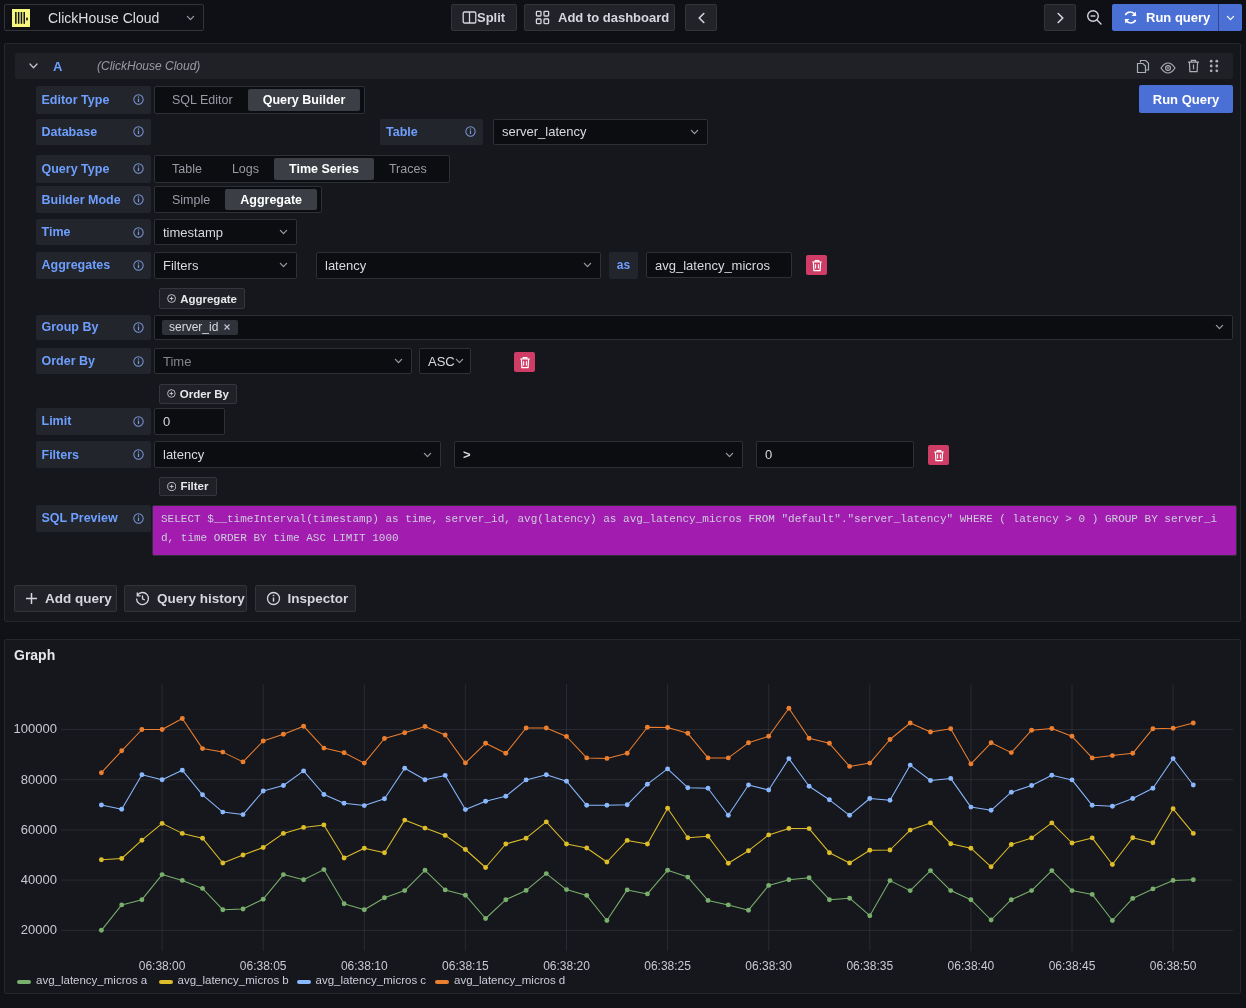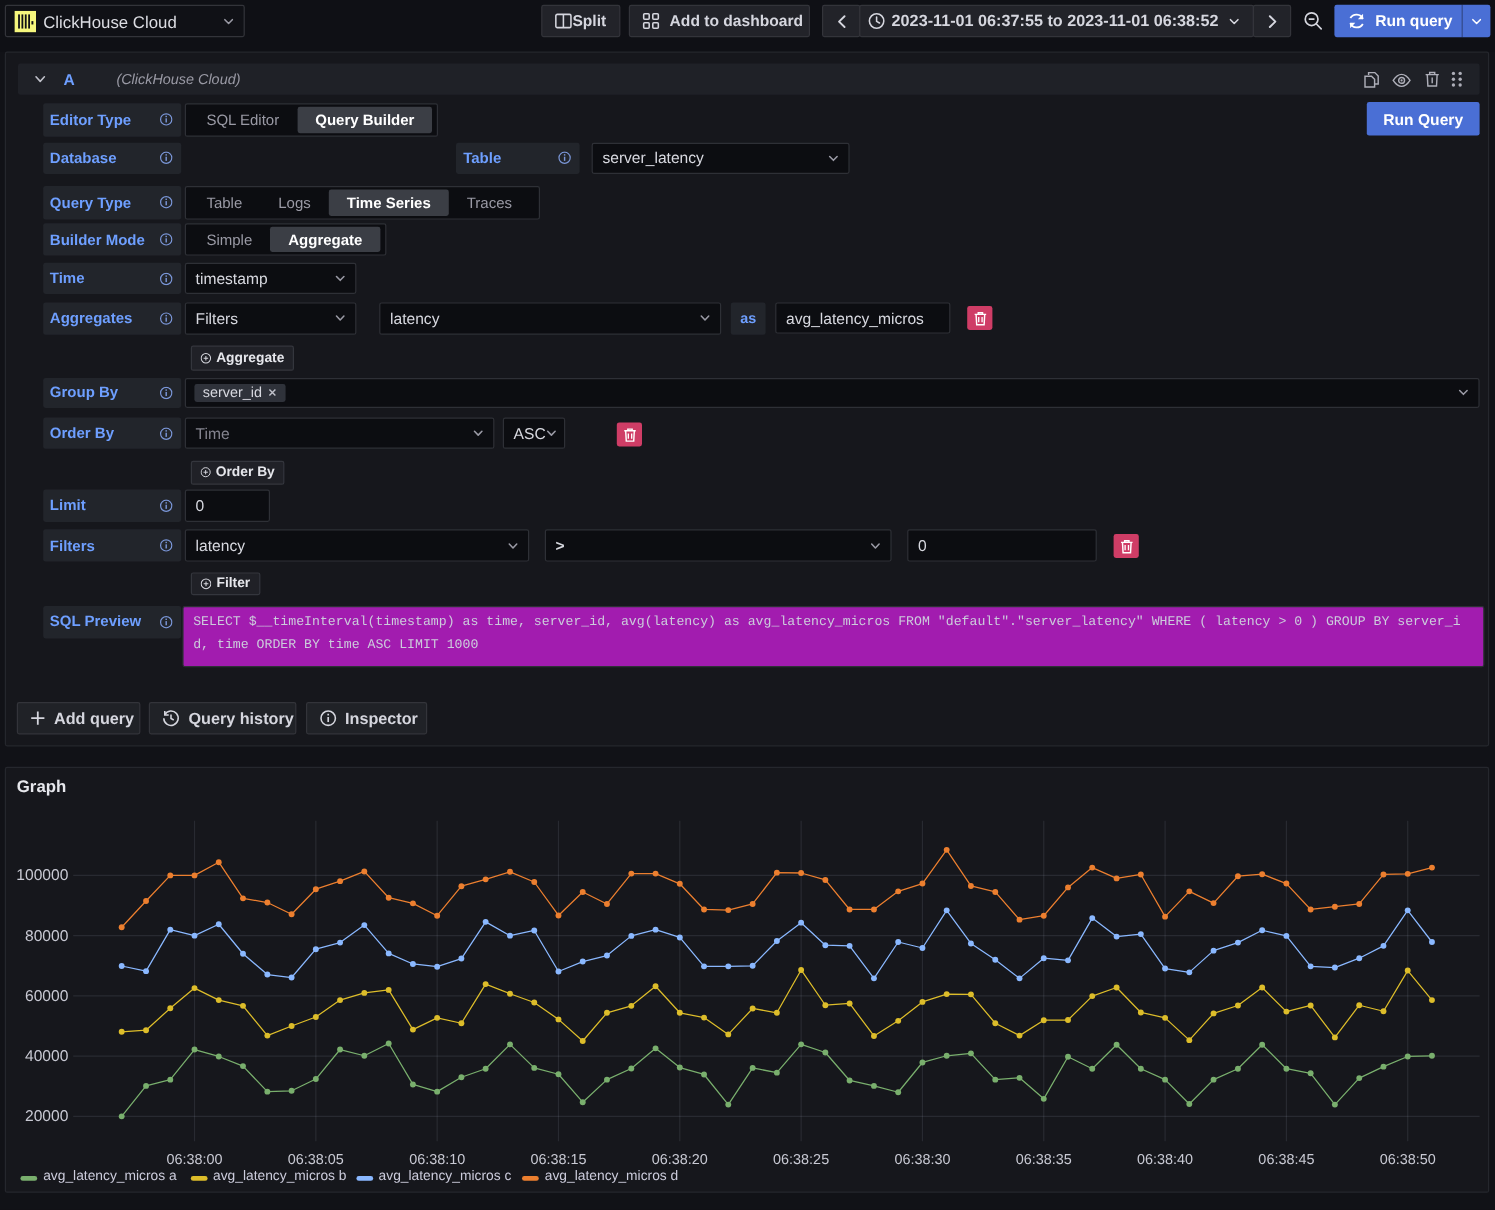--- a/index.html
+++ b/index.html
@@ -25,21 +25,21 @@
           <rect width="18" height="18" fill="#f6f77d"></rect>
           <g fill="#101116">
             <rect x="3.1" y="3" width="1.5" height="11.8"></rect>
             <rect x="5.9" y="3" width="1.5" height="11.8"></rect>
             <rect x="8.7" y="3" width="1.5" height="11.8"></rect>
             <rect x="11.5" y="3" width="1.5" height="11.8"></rect>
             <rect x="14.2" y="8.6" width="1.6" height="2.8"></rect>
           </g>
         </svg>
       </span>
-  <span style="margin-left:6px;color:#dcdde3;font-weight:400">ClickHouse Cloud</span>
+  <span style="margin-left:18px;color:#dcdde3;font-weight:400">ClickHouse Cloud</span>
   <span style="position:absolute;right:8px;display:flex">
         <svg width="9" height="8" viewBox="0 0 9 8">
           <path d="M1.4 2.4 L4.5 5.6 L7.6 2.4" fill="none" stroke="#9a9aa5" stroke-width="1.3" stroke-linecap="round" stroke-linejoin="round"></path>
         </svg>
       </span>
 </div>
 <div class="tbtn" style="left:451px;width:66px">
   <span style="margin-left:10px;display:flex">
         <svg width="15" height="15" viewBox="0 0 15 15">
           <rect x="1.2" y="2" width="12.6" height="11" rx="1.2" fill="none" stroke="#d5d6de" stroke-width="1.3"></rect>
@@ -59,34 +59,20 @@
           </g>
         </svg>
       </span>
   <span style="margin-left:8px">Add to dashboard</span>
 </div>
 <div class="tbtn" style="left:685px;width:32px;justify-content:center">
       <svg width="9" height="12" viewBox="0 0 9 12">
         <path d="M6.8 1.5 L2.2 6 L6.8 10.5" fill="none" stroke="#d5d6de" stroke-width="1.6" stroke-linecap="round" stroke-linejoin="round"></path>
       </svg>
     </div>
-<div class="tbtn" style="left:716px;width:329px;font-weight:700">
-  <span style="margin-left:6px;display:flex">
-        <svg width="15" height="15" viewBox="0 0 15 15">
-          <circle cx="7.5" cy="7.5" r="6" fill="none" stroke="#d5d6de" stroke-width="1.3"></circle>
-          <path d="M7.5 4.2 V7.8 L9.9 9.2" fill="none" stroke="#d5d6de" stroke-width="1.3" stroke-linecap="round"></path>
-        </svg>
-      </span>
-  <span style="margin-left:5px;font-size:13.5px">2023-11-01 06:37:55 to 2023-11-01 06:38:52</span>
-  <span style="margin-left:9px;display:flex">
-        <svg width="9" height="8" viewBox="0 0 9 8">
-          <path d="M1.4 2.4 L4.5 5.6 L7.6 2.4" fill="none" stroke="#d5d6de" stroke-width="1.3" stroke-linecap="round" stroke-linejoin="round"></path>
-        </svg>
-      </span>
-</div>
 <div class="tbtn" style="left:1044px;width:32px;justify-content:center">
       <svg width="9" height="12" viewBox="0 0 9 12">
         <path d="M2.2 1.5 L6.8 6 L2.2 10.5" fill="none" stroke="#d5d6de" stroke-width="1.6" stroke-linecap="round" stroke-linejoin="round"></path>
       </svg>
     </div>
 <div class="tbtn" style="left:1079px;width:30px;justify-content:center;background:transparent;border-color:transparent">
       <svg width="17" height="17" viewBox="0 0 17 17">
         <circle cx="7" cy="7" r="5.3" fill="none" stroke="#d5d6de" stroke-width="1.4"></circle>
         <line x1="11" y1="11" x2="15" y2="15" stroke="#d5d6de" stroke-width="1.4" stroke-linecap="round"></line>
         <line x1="4.6" y1="7" x2="9.4" y2="7" stroke="#d5d6de" stroke-width="1.4"></line>

